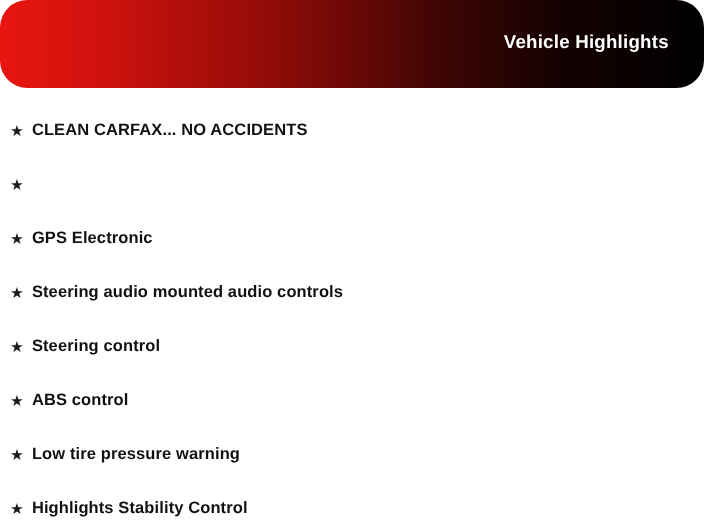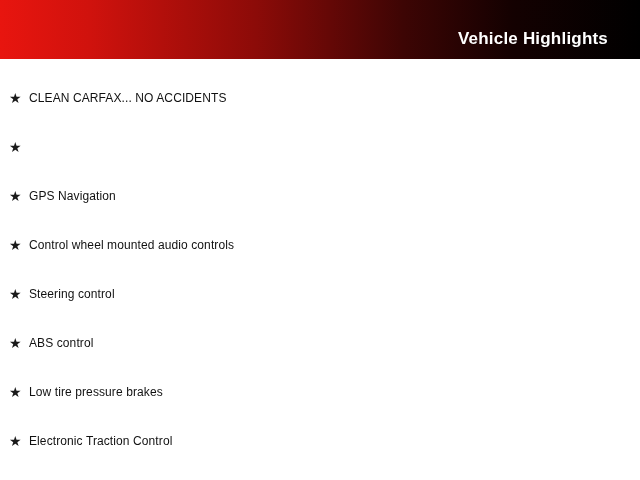--- a/index.html
+++ b/index.html
@@ -16,23 +16,24 @@
   .page {
     position: relative;
     width: 640px;
     height: 480px;
     background: #ffffff;
     box-sizing: border-box;
   }
   .header-bar {
     position: relative;
     width: 640px;
-    height: 59px;
+    height: 80px;
     background: linear-gradient(to right, #e8150f 0%, #d0120d 14%, #8c0b08 40%, #3d0504 63%, #140101 80%, #000000 100%);
     box-sizing: border-box;
+    border-radius: 25px;
   }
   .header-title {
     position: absolute;
     right: 32px;
     top: 29px;
     color: #ffffff;
     font-size: 17px;
     font-weight: bold;
     letter-spacing: 0.2px;
     white-space: nowrap;
@@ -53,22 +54,22 @@
   .bullet-star {
     width: 20px;
     flex: 0 0 20px;
     color: #1a1a1a;
     font-size: 14px;
     line-height: 1;
     text-align: left;
   }
   .highlight-label {
     color: #111111;
-    font-size: 12px;
-    font-weight: normal;
+    font-size: 15px;
+    font-weight: bold;
     letter-spacing: 0.1px;
     white-space: nowrap;
   }
 </style>
 </head>
 <body>
 
 <div class="page">
 
   <div class="header-bar">
@@ -78,37 +79,37 @@
   <ul class="highlights">
     <li class="highlight-row">
       <span class="bullet-star">★</span>
       <span class="highlight-label">CLEAN CARFAX... NO ACCIDENTS</span>
     </li>
     <li class="highlight-row">
       <span class="bullet-star">★</span>
     </li>
     <li class="highlight-row">
       <span class="bullet-star">★</span>
-      <span class="highlight-label">GPS Navigation</span>
+      <span class="highlight-label">GPS Electronic</span>
     </li>
     <li class="highlight-row">
       <span class="bullet-star">★</span>
-      <span class="highlight-label">Control wheel mounted audio controls</span>
+      <span class="highlight-label">Steering audio mounted audio controls</span>
     </li>
     <li class="highlight-row">
       <span class="bullet-star">★</span>
       <span class="highlight-label">Steering control</span>
     </li>
     <li class="highlight-row">
       <span class="bullet-star">★</span>
       <span class="highlight-label">ABS control</span>
     </li>
     <li class="highlight-row">
       <span class="bullet-star">★</span>
-      <span class="highlight-label">Low tire pressure brakes</span>
+      <span class="highlight-label">Low tire pressure warning</span>
     </li>
     <li class="highlight-row">
       <span class="bullet-star">★</span>
-      <span class="highlight-label">Electronic Traction Control</span>
+      <span class="highlight-label">Highlights Stability Control</span>
     </li>
   </ul>
 
 </div>
 
 </body></html>

